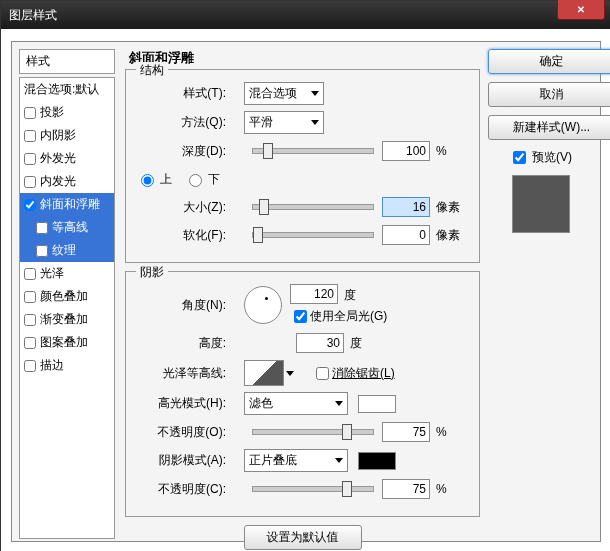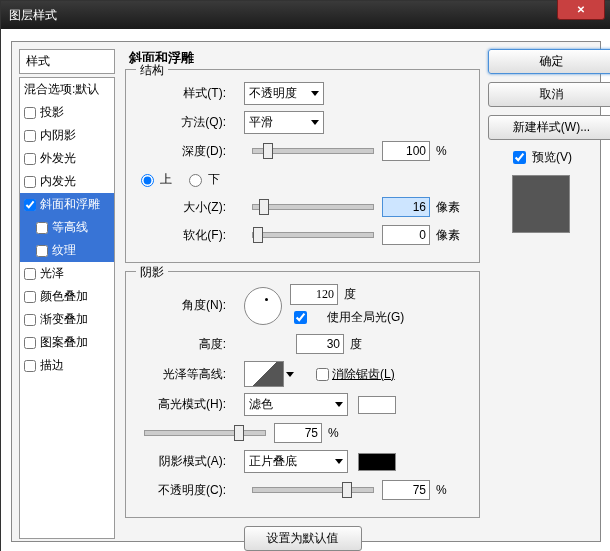--- a/index.html
+++ b/index.html
@@ -112,21 +112,21 @@
       </div>
     </div>
 
     <div class="mid-panel">
       <span class="main-legend">斜面和浮雕</span>
       <div class="fieldset">
         <span class="legend">结构</span>
         <div class="row">
             <span class="lbl">样式(T):</span>
           <span class="select">
-              <span>不透明度</span>
+              <span>混合选项</span>
               <span class="caret"></span>
             </span>
           </div>
         <div class="row">
             <span class="lbl">方法(Q):</span>
           <span class="select">
               <span>平滑</span>
               <span class="caret"></span>
             </span>
           </div>
@@ -168,25 +168,25 @@
           </div>
       </div>
 
       <div class="fieldset">
         <span class="legend">阴影</span>
         <div class="row">
             <span class="lbl">角度(N):</span>
           <div class="angle-input">
             <div class="angle-circle"></div>
             <div>
-              <div style="display:flex;align-items:center;font-family:Liberation Serif, serif;">
+              <div style="display:flex;align-items:flex-end;">
                   <span class="numbox">120</span>
                   <span class="unit">度</span>
                 </div>
-              <label style="display:flex;align-items:center;margin-top:3px;gap:17px;">
+              <label style="display:flex;align-items:center;margin-top:3px;">
                   <input type="checkbox" checked="" style="">
                   <span>使用全局光(G)</span>
                 </label>
             </div>
             </div>
           </div>
         <div class="row">
             <span class="lbl">高度:</span>
           <span class="numbox" style="margin-left:52px">30</span>
             <span class="unit">度</span>
@@ -202,20 +202,21 @@
           </div>
         <div class="row">
             <span class="lbl">高光模式(H):</span>
           <span class="select" style="min-width:94px">
               <span>滤色</span>
               <span class="caret"></span>
             </span>
           <span class="color-sw" style="background:#ffffff"></span>
           </div>
         <div class="row">
+            <span class="lbl">不透明度(O):</span>
           <div class="slider">
               <div class="thumb" style="left:74%"></div>
             </div>
           <span class="numbox">75</span>
             <span class="unit">%</span>
           </div>
         <div class="row">
             <span class="lbl">阴影模式(A):</span>
           <span class="select" style="min-width:94px">
               <span>正片叠底</span>

